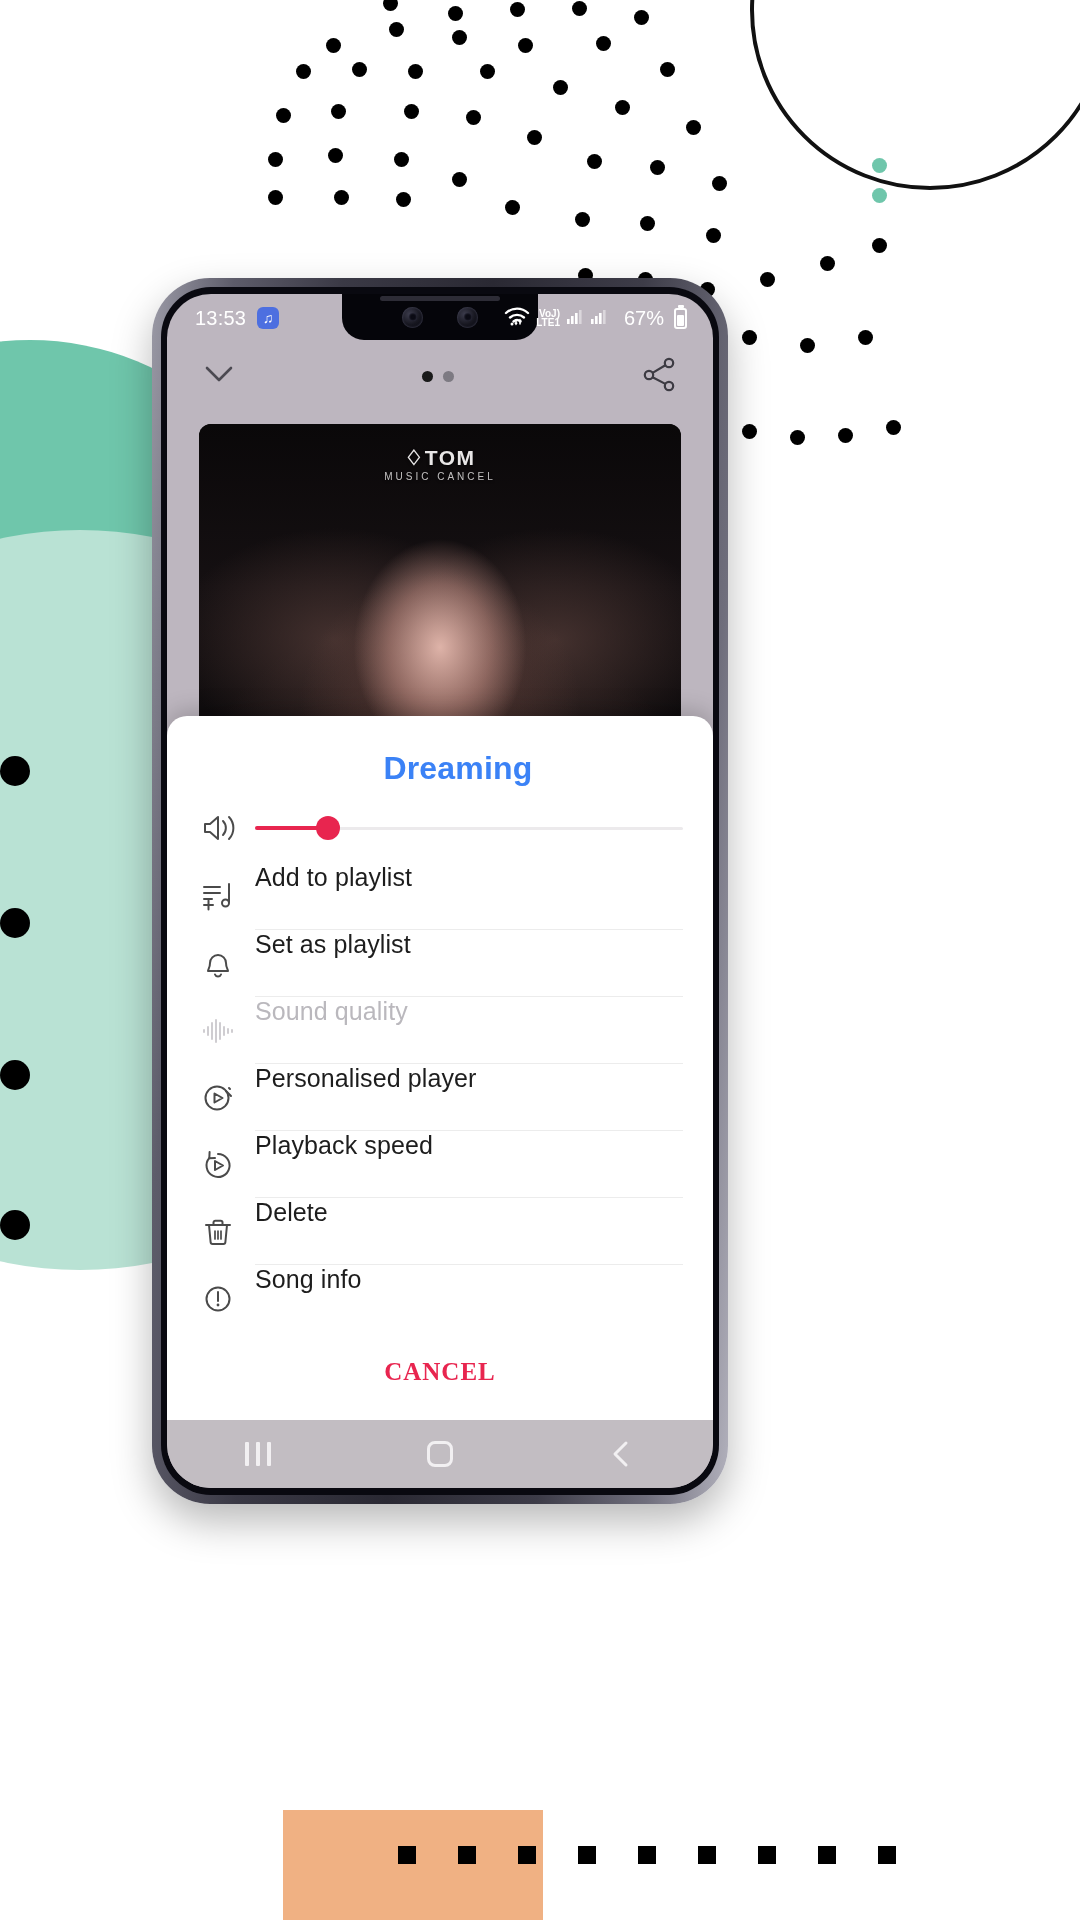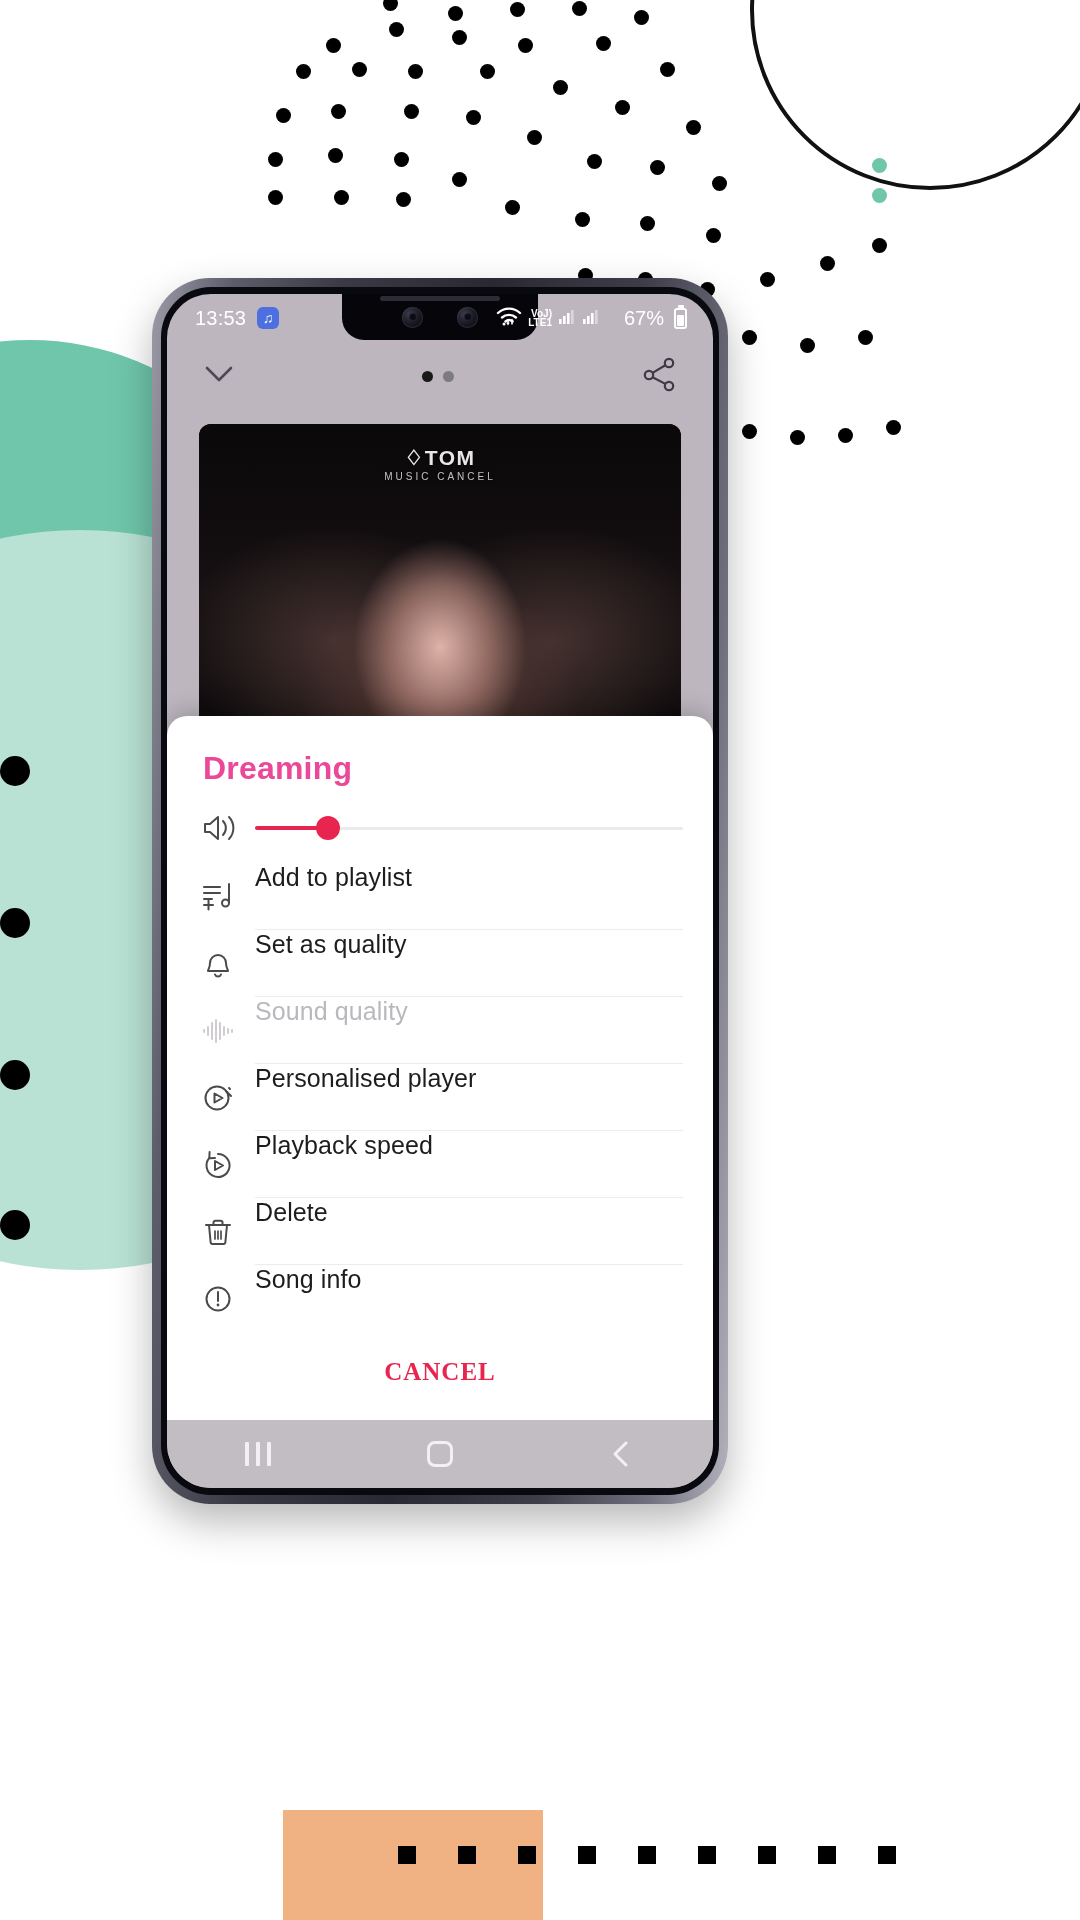--- a/index.html
+++ b/index.html
@@ -130,21 +130,21 @@
   .music-badge {
     width:22px; height:22px; border-radius:6px; background:#4d6fe0;
     display:flex; align-items:center; justify-content:center;
     color:#fff; font-size:14px; line-height:1;
   }
   .sb-right { display:flex; align-items:center; gap:6px; }
   .volte {
     display:flex; flex-direction:column; align-items:flex-end;
     line-height:.95; font-size:10px; font-weight:bold;
   }
-  .sb-batt { font-size:20px; margin-left:18px; }
+  .sb-batt { font-size:20px; margin-left:10px; }
   .batt-ico {
     width:13px; height:21px;
     border:2px solid #fff; border-radius:3px;
     position:relative; margin-left:4px;
   }
   .batt-ico::before{
     content:""; position:absolute; top:-5px; left:50%; transform:translateX(-50%);
     width:6px; height:3px; background:#fff; border-radius:1px;
   }
   .batt-ico::after{
@@ -195,23 +195,24 @@
     position:absolute;
     left:0; right:0; bottom:68px;
     background:#ffffff;
     border-top-left-radius:20px;
     border-top-right-radius:20px;
     padding:0 0 0 0;
     z-index:40;
     box-shadow:0 -6px 22px rgba(0,0,0,.18);
   }
   .sheet-title {
-    font-size:32px; font-weight:bold; color:#ec4899;
+    font-size:32px; font-weight:bold; color:#3b82f6;
     padding:34px 0 0 36px;
     letter-spacing:.2px;
+    text-align:center;
   }
 
   
   .vol-row {
     display:flex; align-items:center;
     padding:24px 30px 18px 34px;
   }
   .vol-ico { width:50px; flex:0 0 50px; display:flex; align-items:center; color:#4b4b4b; }
   .slider {
     flex:1; position:relative; height:26px; display:flex; align-items:center;
@@ -463,21 +464,21 @@
             <i class="sep"></i>
           </div>
 
           <div class="mrow">
             <span class="ico">
               <svg width="34" height="34" viewBox="0 0 34 34">
                 <path d="M7 24 c0-2 2-3 2-8 a8 8 0 0 1 16 0 c0 5 2 6 2 8 Z" stroke="currentColor" stroke-width="2" fill="none" stroke-linejoin="round"></path>
                 <path d="M14 27.5 a3.2 3.2 0 0 0 6 0" stroke="currentColor" stroke-width="2" fill="none" stroke-linecap="round"></path>
               </svg>
             </span>
-            <span class="lbl">Set as quality</span>
+            <span class="lbl">Set as playlist</span>
             <i class="sep"></i>
           </div>
 
           <div class="mrow disabled">
             <span class="ico">
               <svg width="34" height="34" viewBox="0 0 34 34">
                 <g stroke="currentColor" stroke-width="2" stroke-linecap="round">
                   <path d="M3 16 v2"></path>
                     <path d="M7 13 v8"></path>
                     <path d="M11 9 v16"></path>

